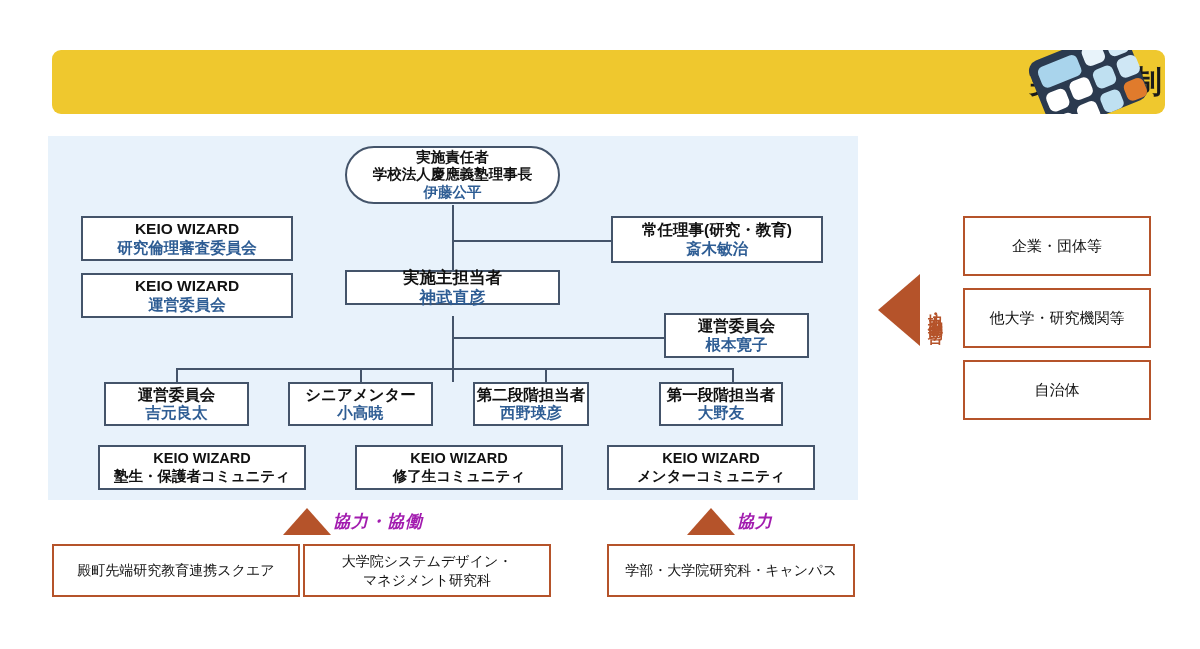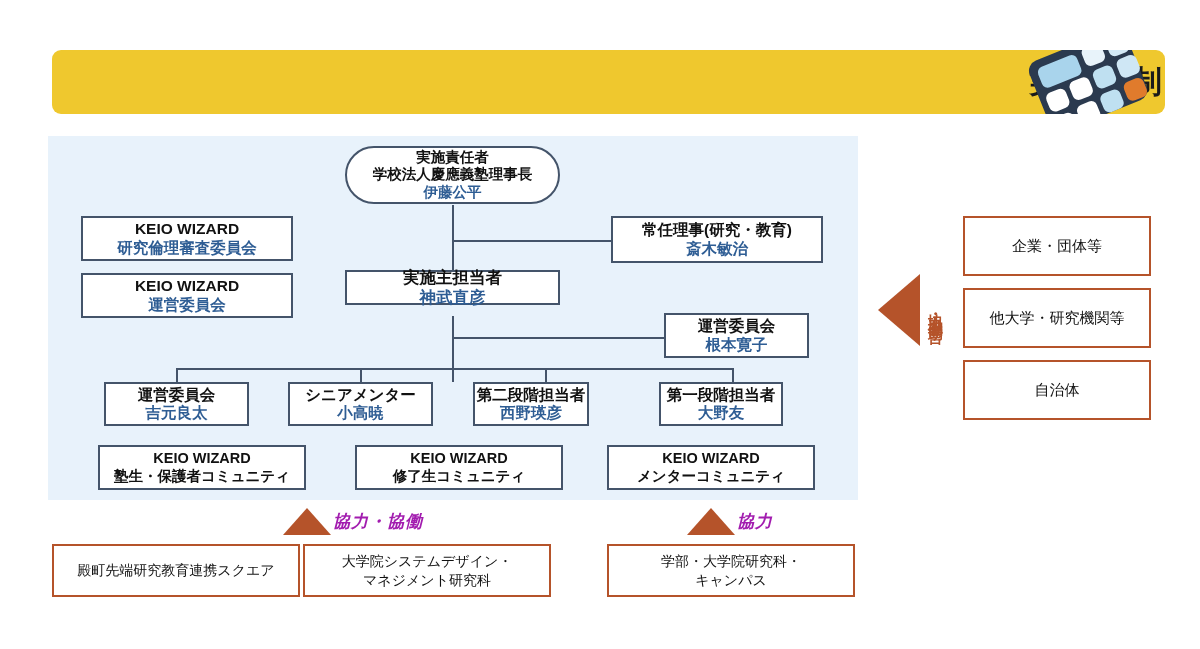--- a/index.html
+++ b/index.html
@@ -206,18 +206,18 @@
   <div class="tri-up" style="left:687px;top:508px;"></div>
   <div class="hlabel" style="left:737px;top:510px;">協力</div>
 
   <div class="obox" style="left:303px;top:544px;width:248px;height:53px;font-size:14px;flex-direction:column;">
     <span>大学院システムデザイン・</span>
     <span>マネジメント研究科</span>
   </div>
   <div class="obox" style="left:52px;top:544px;width:248px;height:53px;font-size:14px;">
     <span>殿町先端研究教育連携スクエア</span>
   </div>
-  <div class="obox" style="left:607px;top:544px;width:248px;height:53px;font-size:14px;flex-direction:column;">
+  <div class="obox" style="left:607px;top:544px;width:248px;height:53px;font-size:14px;flex-direction:row;">
     <span>学部・大学院研究科・</span>
     <span>キャンパス</span>
   </div>
 
 </div>
 
 </body></html>

